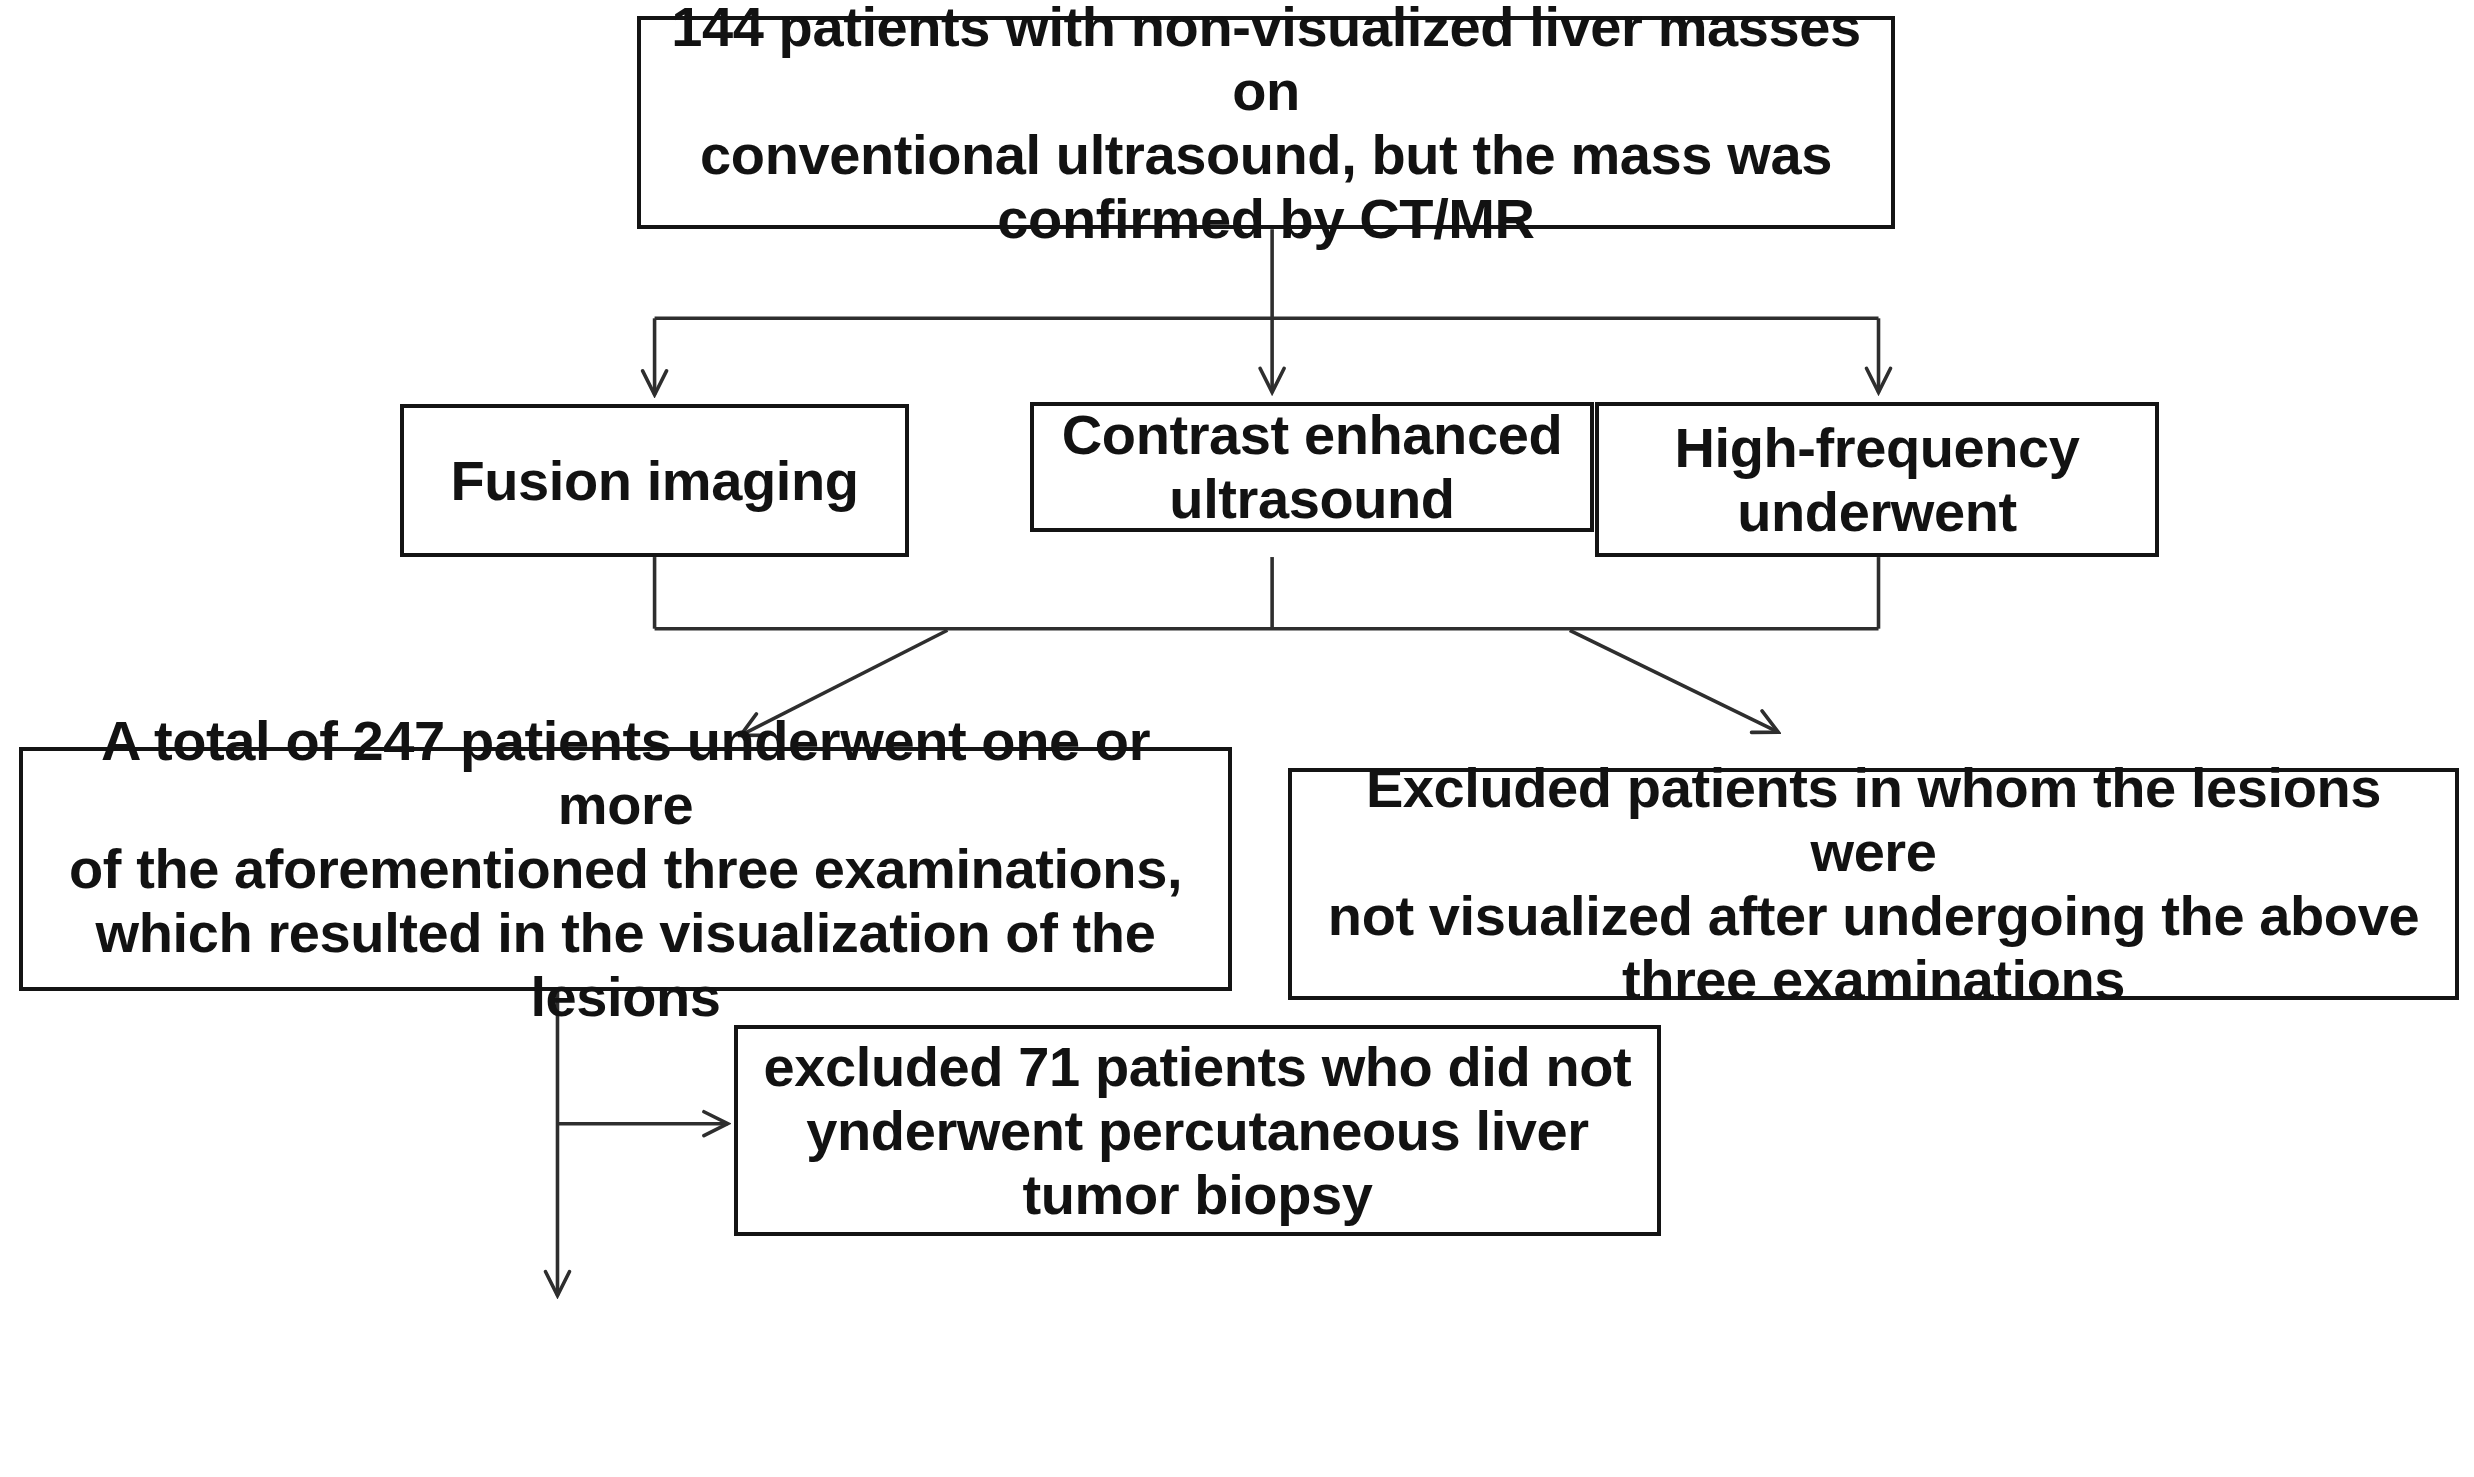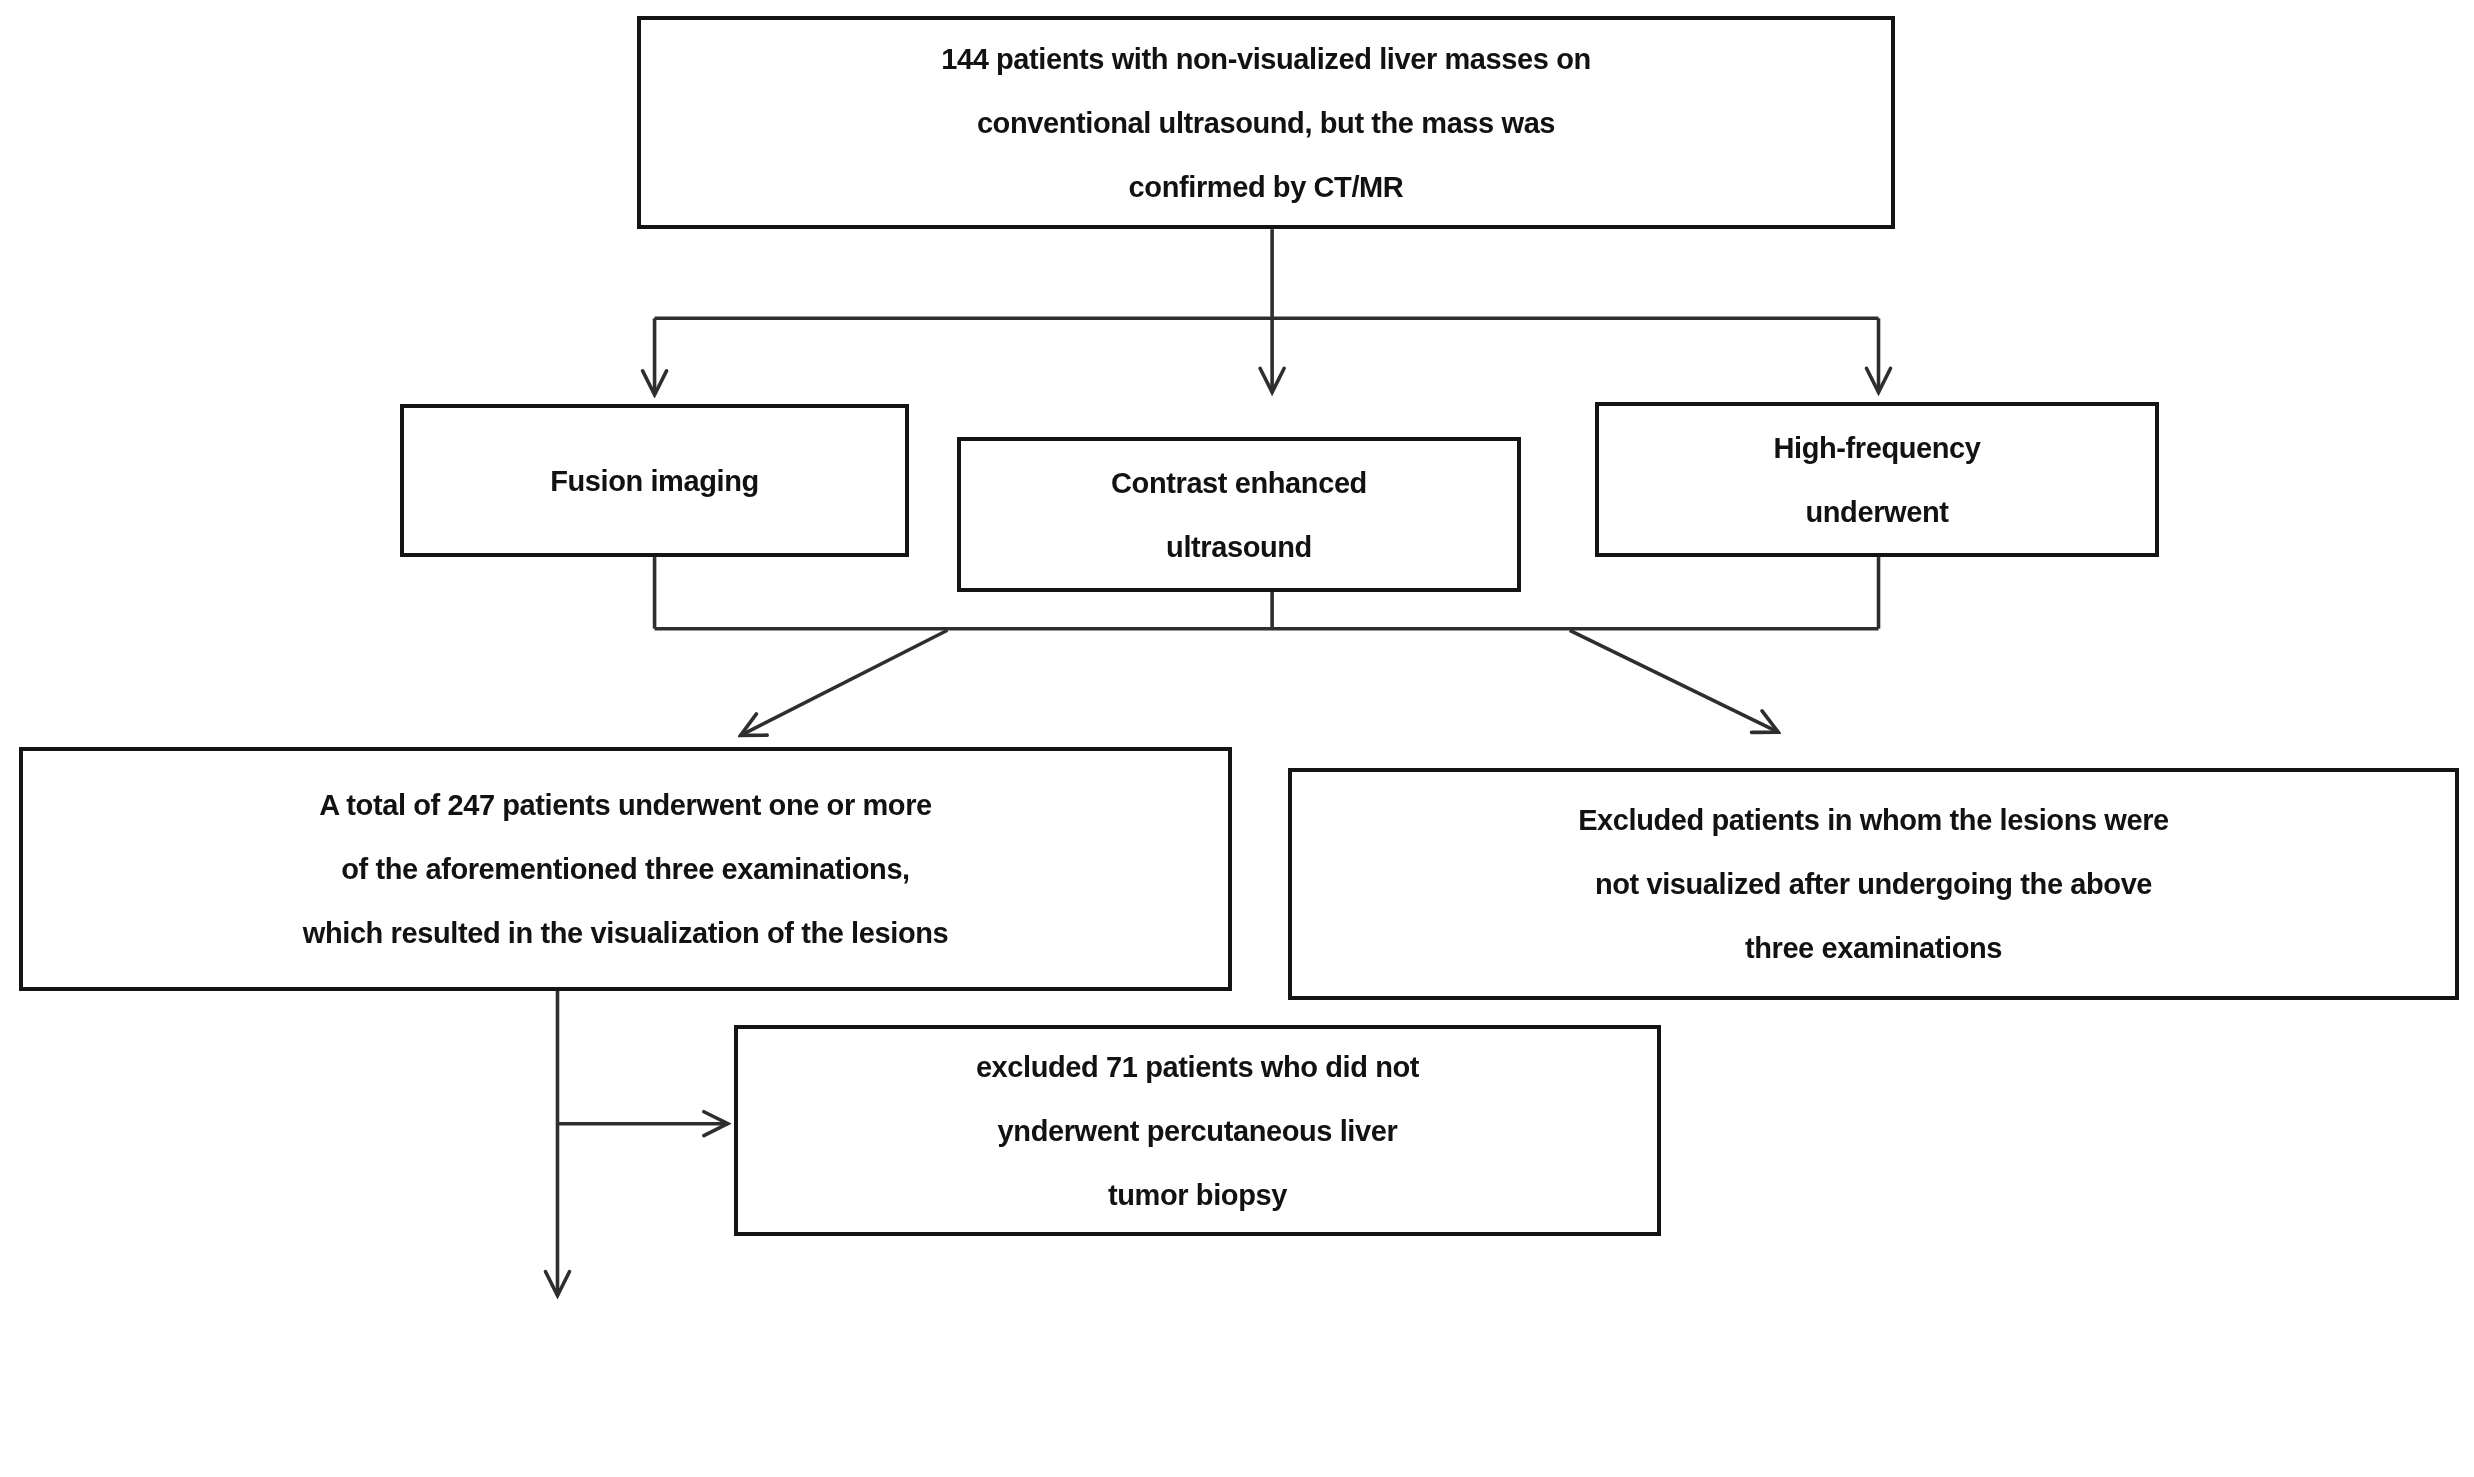--- a/index.html
+++ b/index.html
@@ -43,30 +43,30 @@
     position:absolute;
     box-sizing:border-box;
     border:4.8px solid var(--ink);
     background:var(--bg);
     color:var(--text);
     display:flex;
     align-items:center;
     justify-content:center;
     text-align:center;
     white-space:pre-line;
-    font-size:29px;
+    font-size:56px;
     font-weight:700;
     line-height:64px;
     letter-spacing:-0.4px;
     padding:0 6.4px;
   }
   
   #n-initial   {left:637px;  top:16px;   width:1258px; height:213px;}
   #n-fusion    {left:400px;  top:404px;  width:509px;  height:153px;}
-  #n-ceus      {left:957px; top:402px;  width:564px;  height:155px;margin-top:35px;}
+  #n-ceus      {left:1030px; top:402px;  width:564px;  height:130px;}
   #n-hfus      {left:1595px; top:402px;  width:564px;  height:155px;}
   #n-visualized{left:19px;   top:747px;  width:1213px; height:244px;}
   #n-excl-nv   {left:1288px; top:768px;  width:1171px; height:232px;}
   #n-excl-bio  {left:734px;  top:1025px; width:927px; height:211px;}
   #n-final     {left:190px;  top:1304px; width:916px; height:155px;}
 </style>
 </head>
 <body>
 
 <div class="stage">

